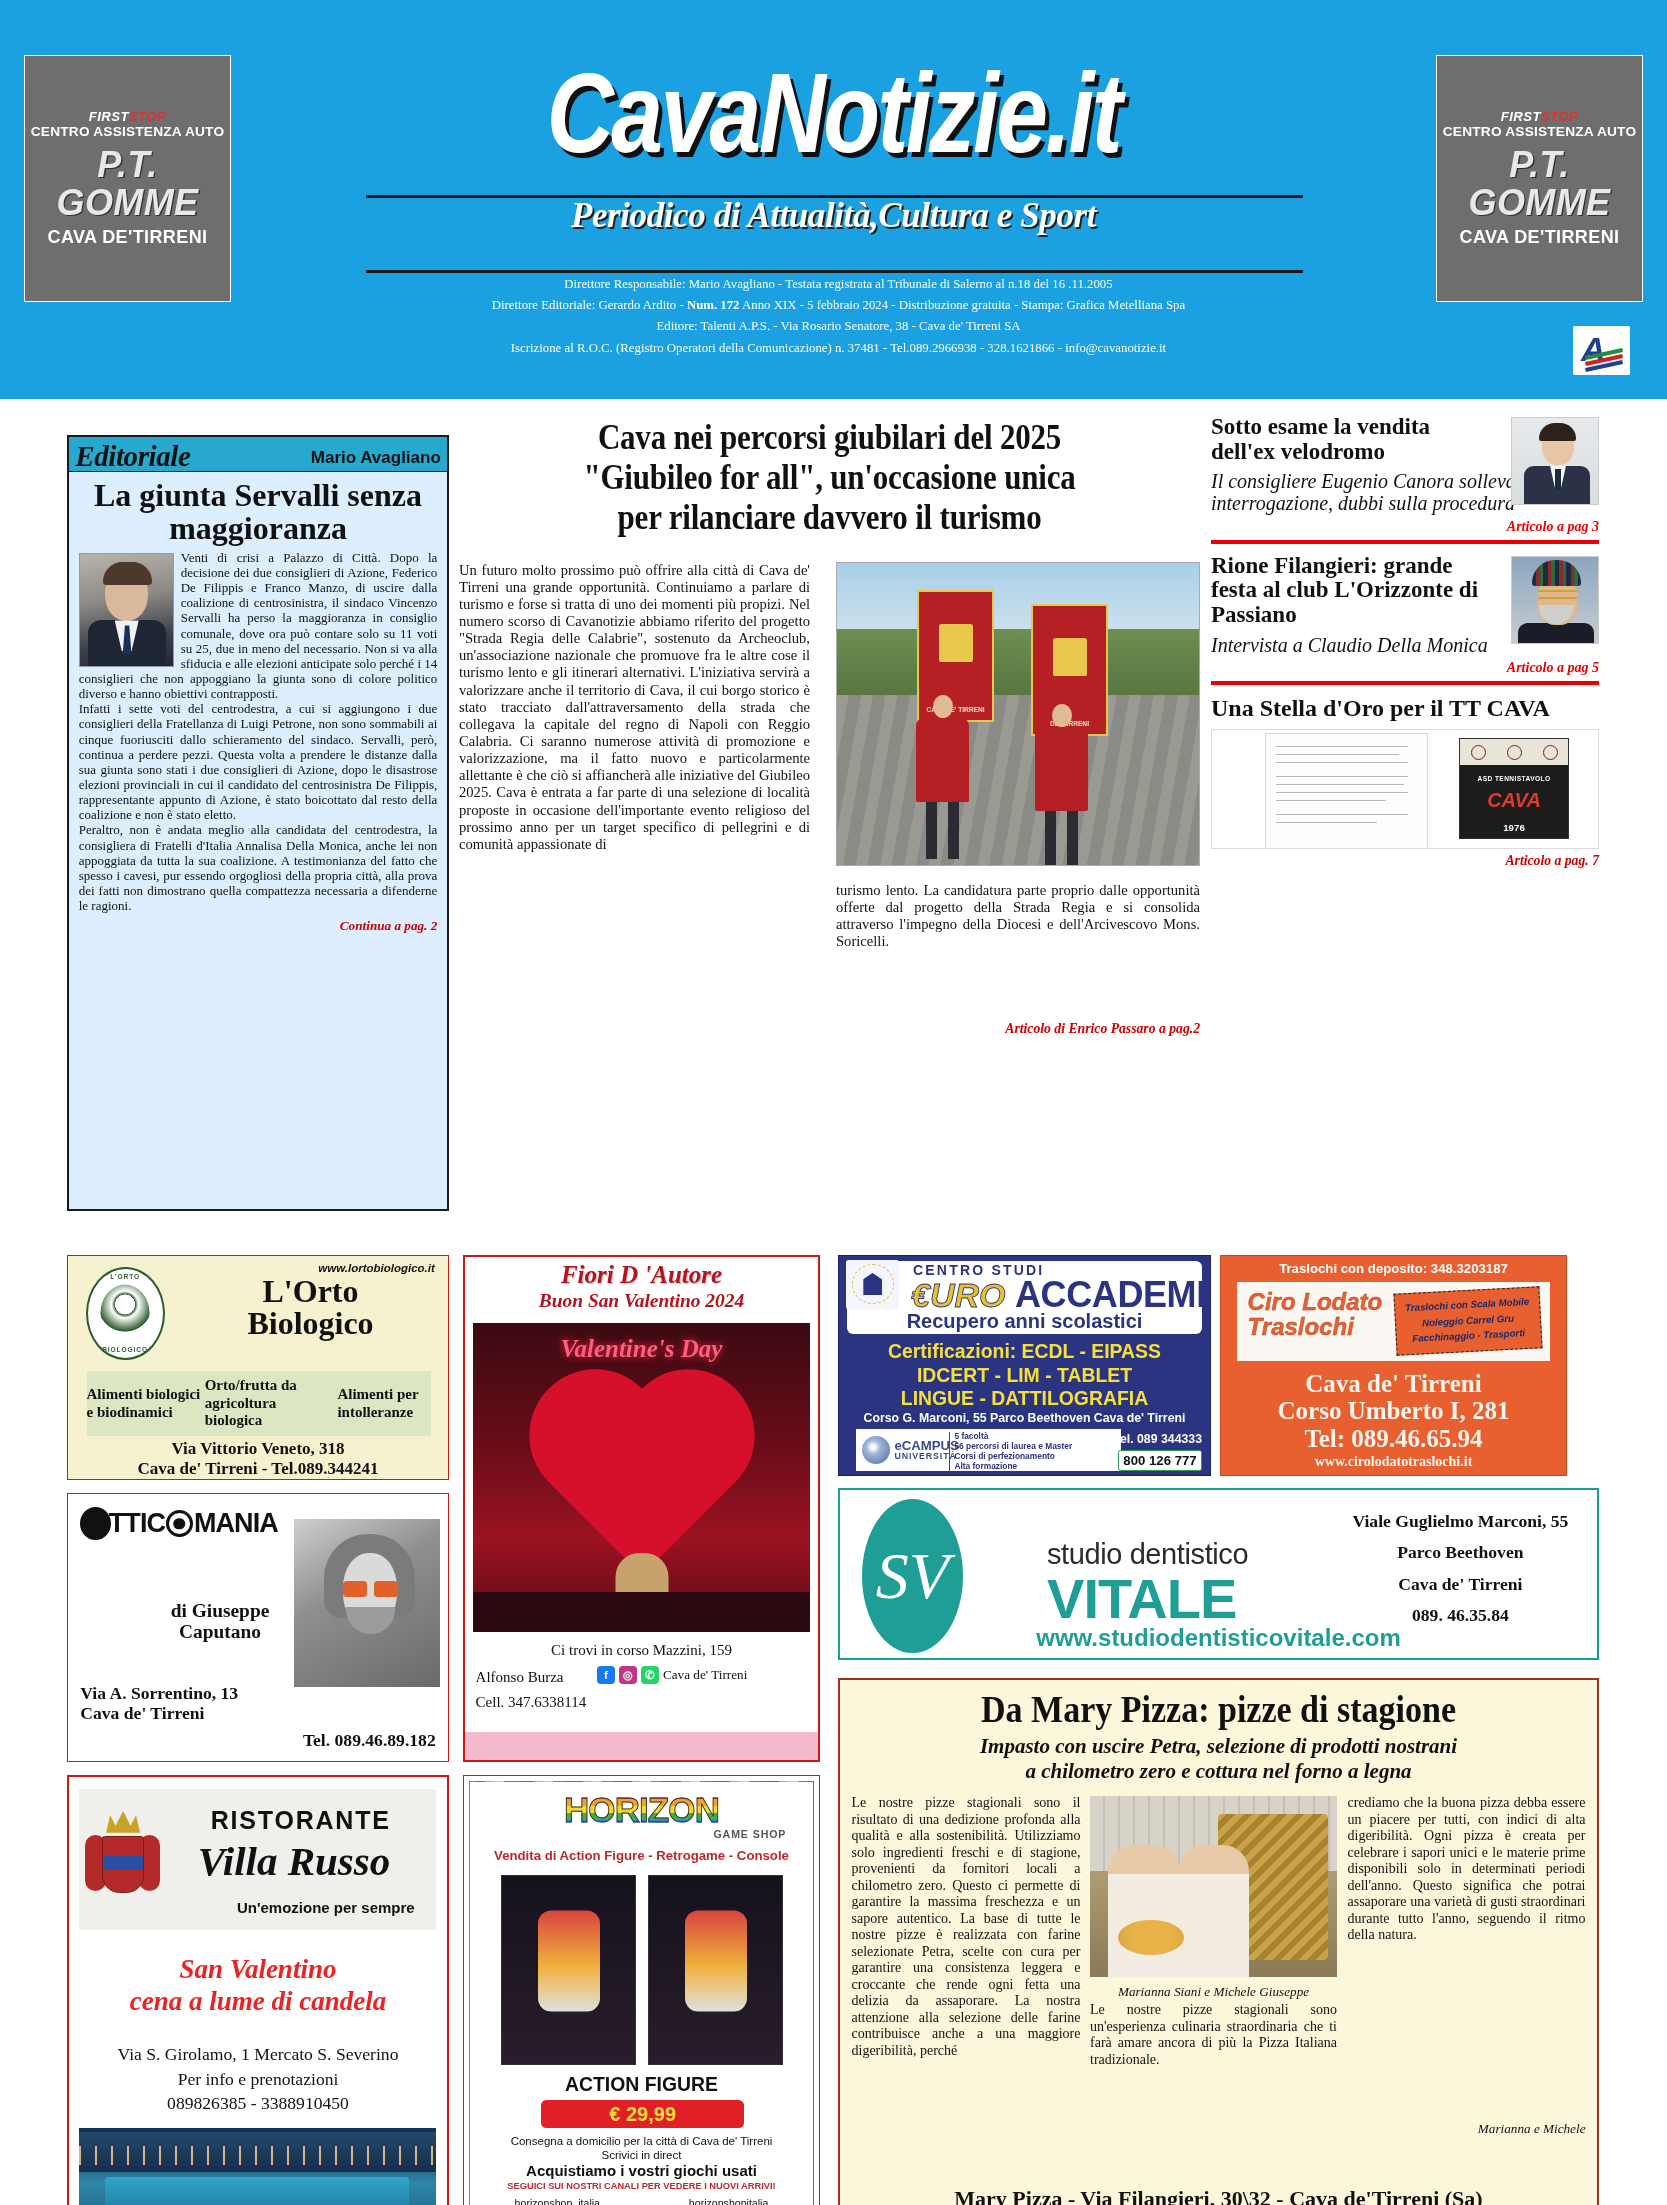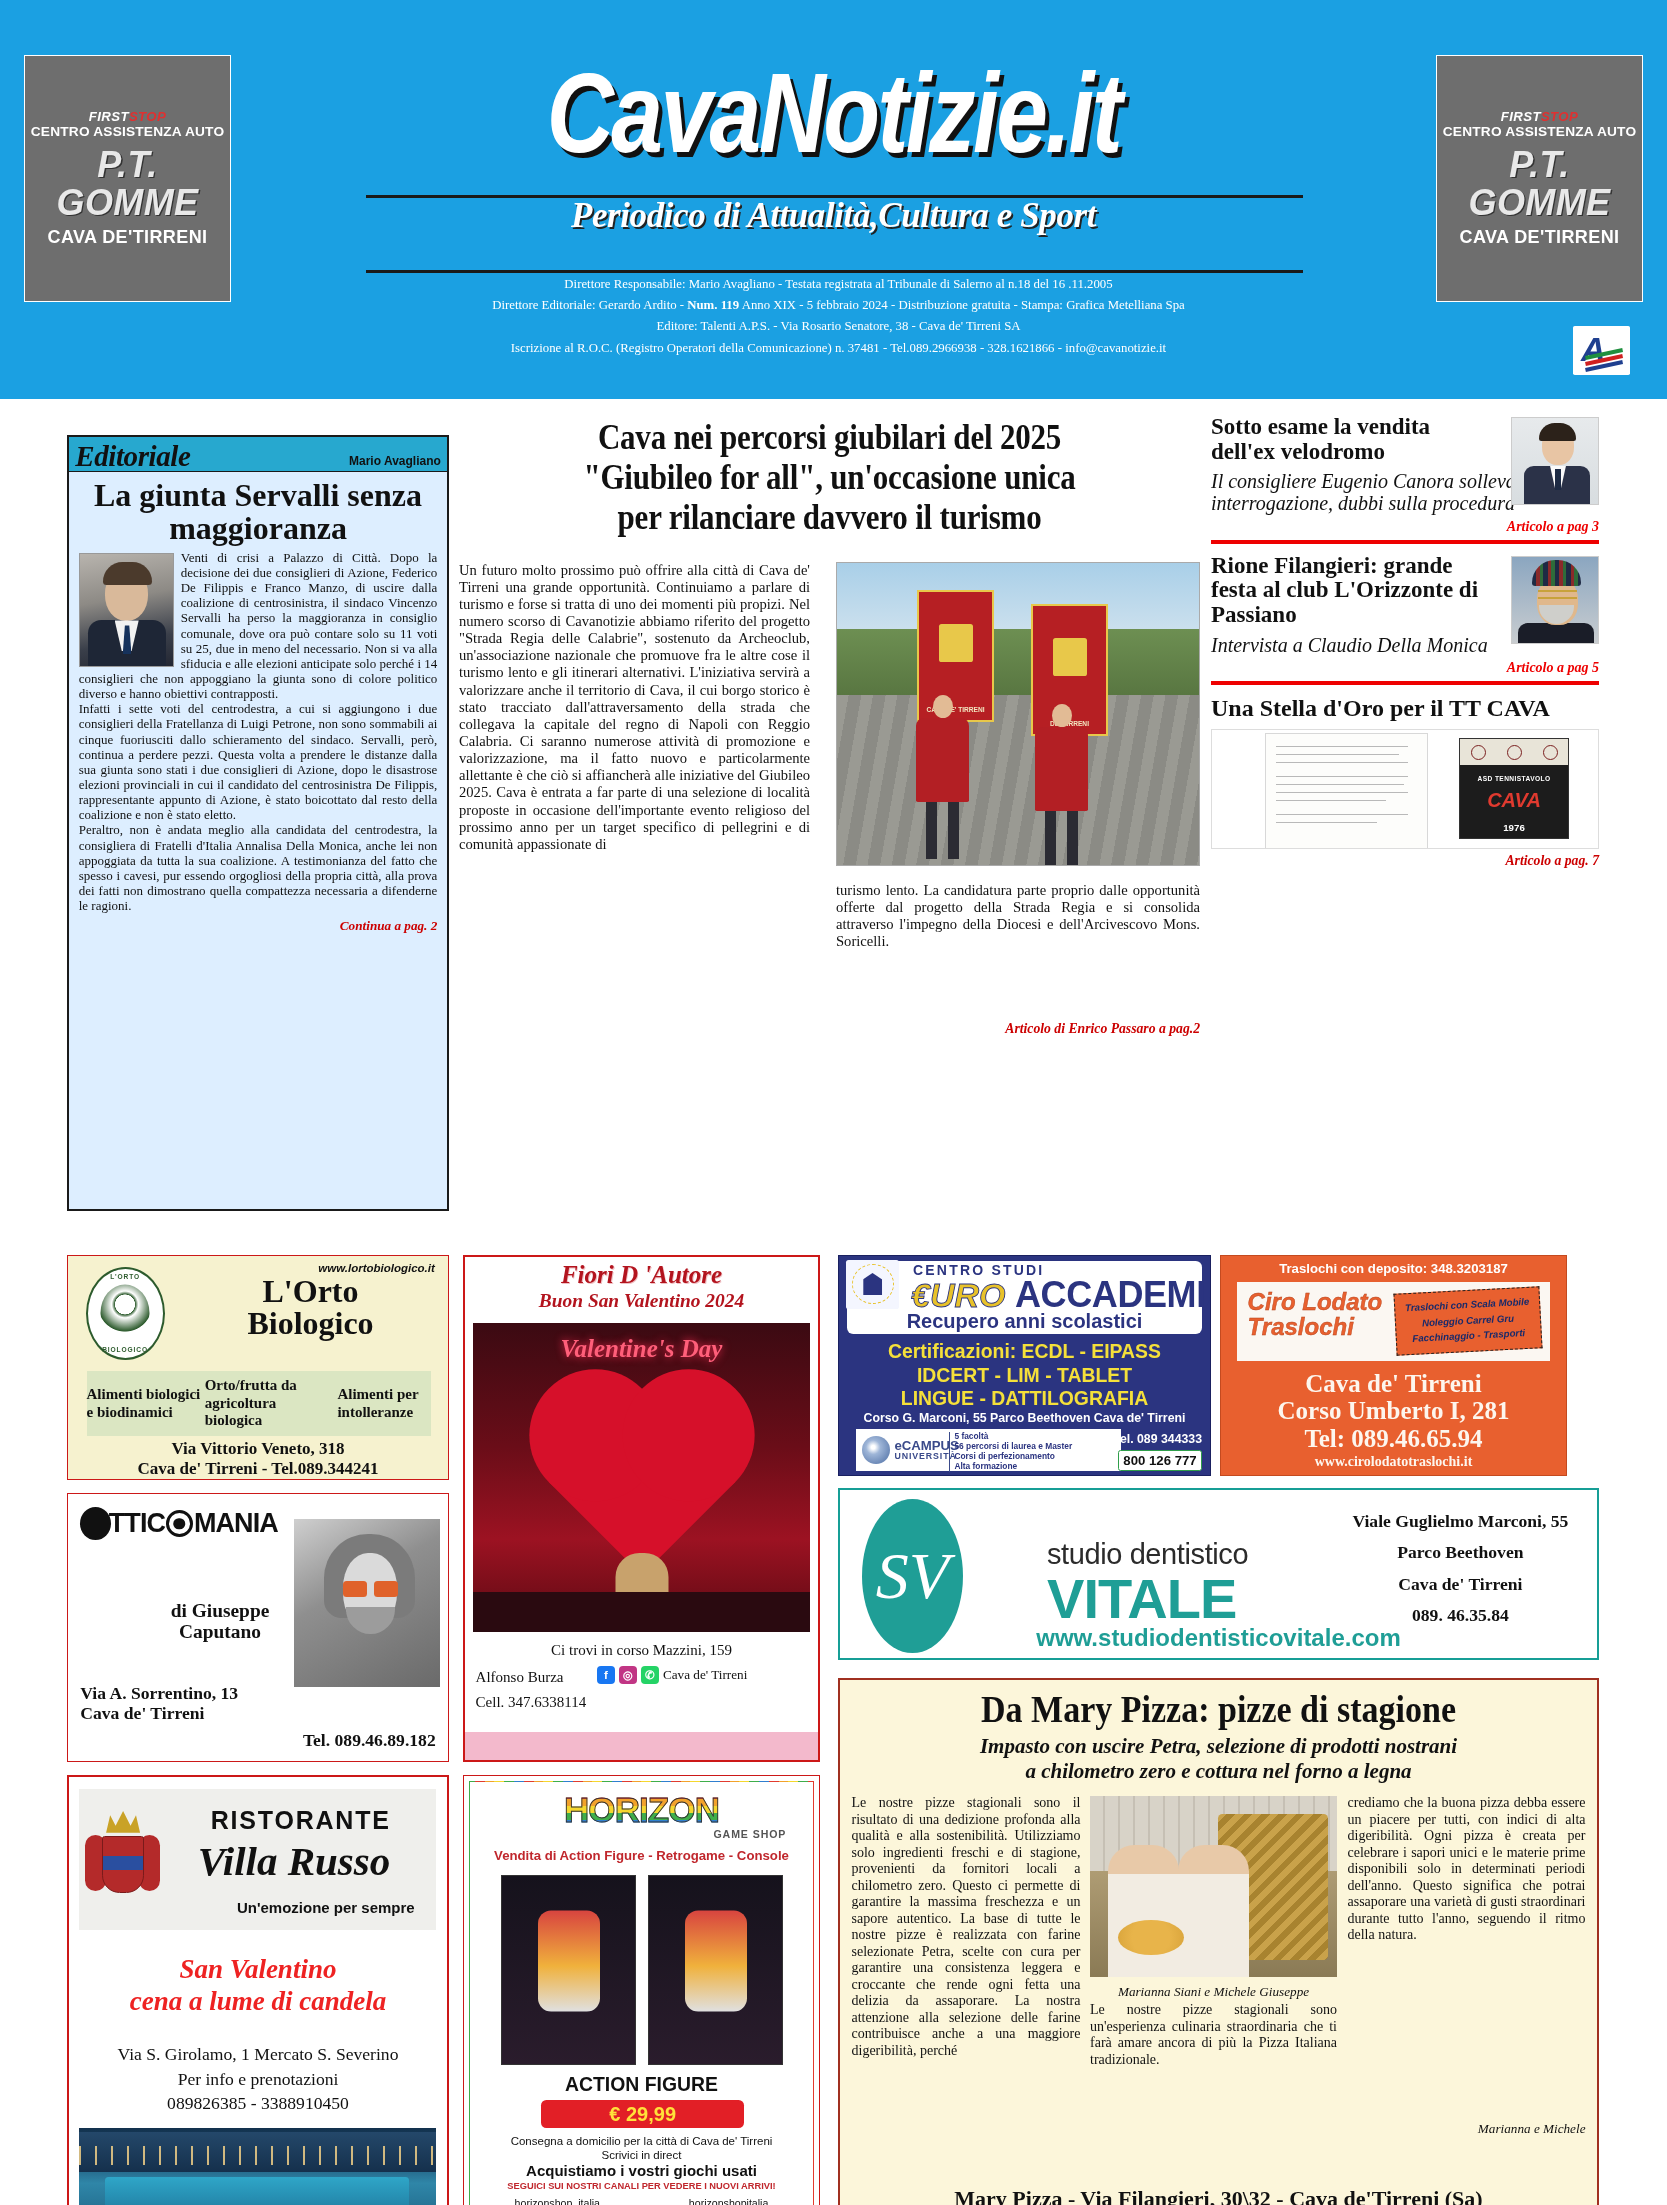--- a/index.html
+++ b/index.html
@@ -105,21 +105,21 @@
     height:35px; background:#27a8cf; position:relative;
     border-bottom:1.3px solid #1a1a1a;
   }
   .edit-header .lbl {
     position:absolute; left:6.2px; top:2.6px;
     font-family:"Liberation Serif", serif; font-style:italic; font-weight:bold;
     font-size:29px; color:#111; letter-spacing:-0.4px;
   }
   .edit-header .auth {
     position:absolute; right:6.2px; bottom:3.5px;
-    font-family:"Liberation Sans", sans-serif; font-weight:bold; font-size:12px; color:#111;
+    font-family:"Liberation Sans", sans-serif; font-weight:bold; font-size:17px; color:#111;
   }
   .edit-title {
     text-align:center; font-family:"Liberation Serif", serif; font-weight:bold;
     font-size:32px; line-height:1.04; color:#111; padding: 7px 5.3px 4.4px;
   }
   .edit-photo {
     float:left; width:95px; height:114px; margin: 3.5px 7px 1.8px 9.7px;
     background: linear-gradient(170deg,#b8b4ae 0%,#8d8a85 40%,#3a3f4a 75%,#232733 100%);
     border:0.4px solid #999;
     position:relative; overflow:hidden;
@@ -549,21 +549,21 @@
     <div class="ptg-city">CAVA DE'TIRRENI</div>
   </div>
 
   <div class="mh-title">CavaNotizie.it</div>
   <div class="mh-rule mh-rule-top"></div>
   <div class="mh-sub">Periodico di Attualità,Cultura e Sport</div>
   <div class="mh-rule mh-rule-bot"></div>
 
   <div class="mh-credits">
     <div>Direttore Responsabile: Mario Avagliano - Testata registrata al Tribunale di Salerno al n.18 del 16 .11.2005</div>
-    <div><span>Direttore Editoriale: Gerardo Ardito - </span><b>Num. 119</b><span>  Anno XIX - 5 febbraio 2024 - Distribuzione gratuita - Stampa: Grafica Metelliana Spa</span></div>
+    <div><span>Direttore Editoriale: Gerardo Ardito - </span><b>Num. 172</b><span>  Anno XIX - 5 febbraio 2024 - Distribuzione gratuita - Stampa: Grafica Metelliana Spa</span></div>
     <div>Editore: Talenti A.P.S.  - Via Rosario Senatore, 38 - Cava de' Tirreni SA</div>
     <div>Iscrizione al R.O.C. (Registro Operatori della Comunicazione) n. 37481 -  Tel.089.2966938  - 328.1621866  -  info@cavanotizie.it</div>
   </div>
 
   <div class="acs-logo">
     <div class="a-mark">A</div>
     <div class="stripe s1"></div>
       <div class="stripe s2"></div>
       <div class="stripe s3"></div>
   </div>

